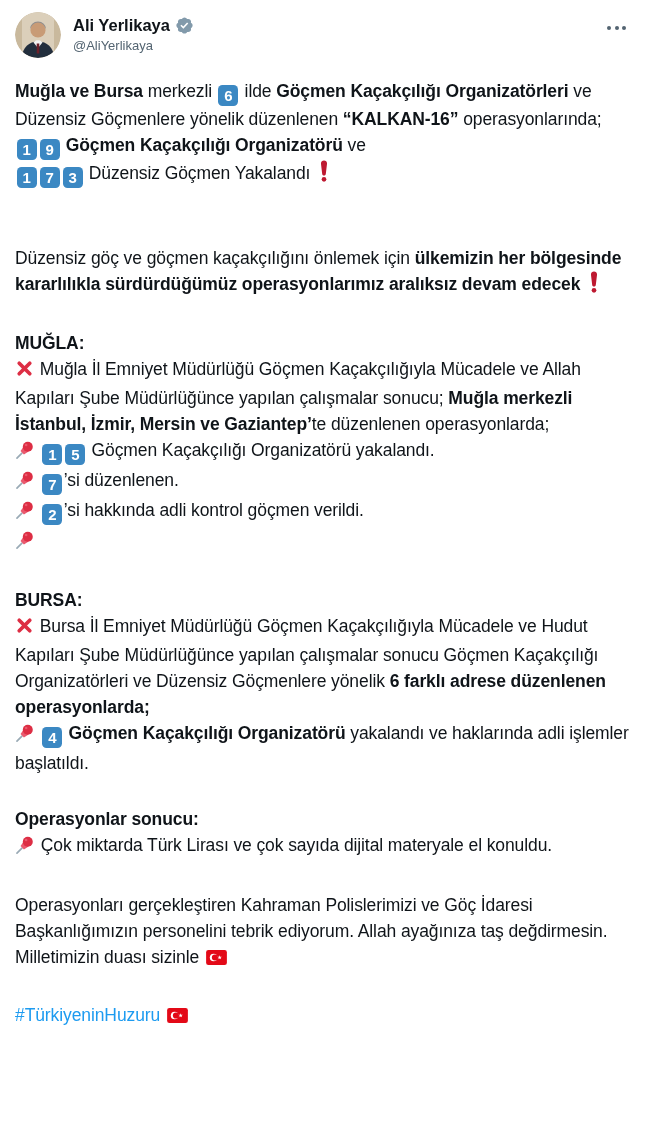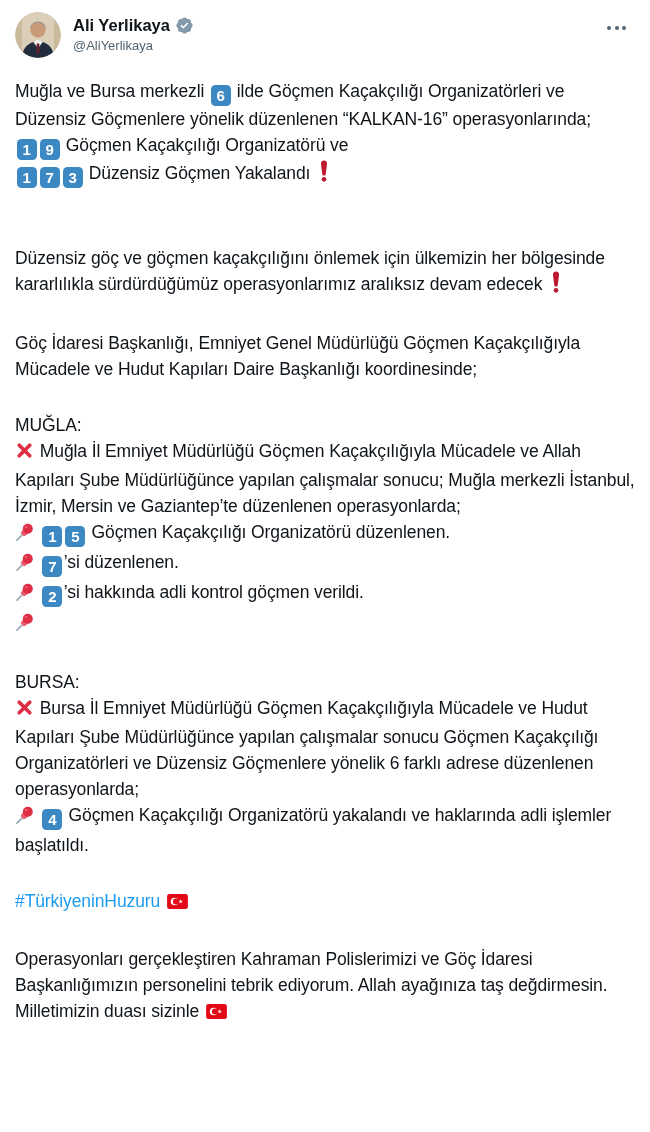--- a/index.html
+++ b/index.html
@@ -18,21 +18,21 @@
   .name-row{display:flex;align-items:center;gap:3px;}
   .name{font-weight:700;font-size:16.5px;line-height:20px;color:var(--c-text);cursor:pointer;}
   .badge{display:inline-flex;margin-left:2px;}
   .handle{font-size:13px;line-height:21px;color:var(--c-secondary);cursor:pointer;}
   .more{position:absolute;right:20px;top:22px;display:flex;gap:3.5px;cursor:pointer;padding:4px;}
   .more .dot{width:4px;height:4px;border-radius:50%;background:var(--c-secondary);}
 
   
   .text{margin-top:20px;font-size:17.5px;line-height:26px;letter-spacing:-0.1px;}
   .para + .para{margin-top:30px;}
-  .b{font-weight:400;text-align:center;}
+  .b{font-weight:700;text-align:center;}
   .link{color:var(--c-link);cursor:pointer;}
 
   
   .keycap{
     display:inline-block;width:20px;height:21px;border-radius:4.5px;
     background:var(--c-keycap);color:#fff;font-weight:700;font-size:15px;
     line-height:21px;text-align:center;vertical-align:-4px;margin:0 1.5px;
   }
   
   .emoji{display:inline-block;vertical-align:-4px;}
@@ -88,33 +88,32 @@
     <path d="M18 1 C15.2 1 13 3.1 13 5.7 L15 22.4 C15 24.1 16.3 25.4 18 25.4 C19.7 25.4 21 24.1 21 22.4 L23 5.7 C23 3.1 20.8 1 18 1 Z" fill="var(--c-exclamation)"></path>
     <circle cx="18" cy="31.6" r="3.8" fill="var(--c-exclamation)"></circle>
   </svg></span>
 </div>
       <div class="para"><br><span>Düzensiz göç ve göçmen kaçakçılığını önlemek için </span><span class="b">ülkemizin her bölgesinde kararlılıkla sürdürdüğümüz operasyonlarımız aralıksız devam edecek</span>
   <span class="emoji ex"><svg width="12" height="22" viewBox="9 0 18 36" aria-hidden="true">
     <path d="M18 1 C15.2 1 13 3.1 13 5.7 L15 22.4 C15 24.1 16.3 25.4 18 25.4 C19.7 25.4 21 24.1 21 22.4 L23 5.7 C23 3.1 20.8 1 18 1 Z" fill="var(--c-exclamation)"></path>
     <circle cx="18" cy="31.6" r="3.8" fill="var(--c-exclamation)"></circle>
   </svg></span>
 </div>
-      <div class="para"><span>Göç İdaresi Başkanlığı, Emniyet Genel Müdürlüğü Göçmen Kaçakçılığıyla Mücadele ve Hudut Kapıları Daire Başkanlığı koordinesinde;</span></div>
       <div class="para"><span class="b">MUĞLA:</span><br>
   <span class="emoji x"><svg width="19" height="19" viewBox="0 0 36 36" aria-hidden="true">
     <path d="M8 8 L28 28 M28 8 L8 28" stroke="var(--c-emoji_red)" stroke-width="7" stroke-linecap="round" fill="none"></path>
   </svg></span>
 <span>Muğla İl Emniyet Müdürlüğü Göçmen Kaçakçılığıyla Mücadele ve Allah Kapıları Şube Müdürlüğünce yapılan çalışmalar sonucu; </span><span class="b">Muğla merkezli İstanbul, İzmir, Mersin ve Gaziantep’</span><span>te düzenlenen operasyonlarda;</span><br>
   <span class="emoji pin"><svg width="20" height="20" viewBox="0 0 36 36" aria-hidden="true">
     <path d="M12.5 23.5 L3.5 32.5" stroke="var(--c-needle)" stroke-width="3" stroke-linecap="round" fill="none"></path>
     <path d="M15.5 11.5 L24.5 20.5 L16 26 L10 20 Z" fill="var(--c-emoji_red_light)"></path>
     <circle cx="23" cy="12" r="9" fill="var(--c-emoji_red)"></circle>
     <circle cx="20" cy="9" r="2.4" fill="var(--c-emoji_red_light)"></circle>
   </svg></span>
-<span class="keycap">1</span><span class="keycap">5</span><span> Göçmen Kaçakçılığı Organizatörü düzenlenen.</span><br>
+<span class="keycap">1</span><span class="keycap">5</span><span> Göçmen Kaçakçılığı Organizatörü yakalandı.</span><br>
   <span class="emoji pin"><svg width="20" height="20" viewBox="0 0 36 36" aria-hidden="true">
     <path d="M12.5 23.5 L3.5 32.5" stroke="var(--c-needle)" stroke-width="3" stroke-linecap="round" fill="none"></path>
     <path d="M15.5 11.5 L24.5 20.5 L16 26 L10 20 Z" fill="var(--c-emoji_red_light)"></path>
     <circle cx="23" cy="12" r="9" fill="var(--c-emoji_red)"></circle>
     <circle cx="20" cy="9" r="2.4" fill="var(--c-emoji_red_light)"></circle>
   </svg></span>
 <span class="keycap">7</span><span>’si düzenlenen.</span><br>
   <span class="emoji pin"><svg width="20" height="20" viewBox="0 0 36 36" aria-hidden="true">
     <path d="M12.5 23.5 L3.5 32.5" stroke="var(--c-needle)" stroke-width="3" stroke-linecap="round" fill="none"></path>
     <path d="M15.5 11.5 L24.5 20.5 L16 26 L10 20 Z" fill="var(--c-emoji_red_light)"></path>
@@ -134,29 +133,37 @@
     <path d="M8 8 L28 28 M28 8 L8 28" stroke="var(--c-emoji_red)" stroke-width="7" stroke-linecap="round" fill="none"></path>
   </svg></span>
 <span>Bursa İl Emniyet Müdürlüğü Göçmen Kaçakçılığıyla Mücadele ve Hudut Kapıları Şube Müdürlüğünce yapılan çalışmalar sonucu Göçmen Kaçakçılığı Organizatörleri ve Düzensiz Göçmenlere yönelik </span><span class="b">6 farklı adrese düzenlenen operasyonlarda;</span><br>
   <span class="emoji pin"><svg width="20" height="20" viewBox="0 0 36 36" aria-hidden="true">
     <path d="M12.5 23.5 L3.5 32.5" stroke="var(--c-needle)" stroke-width="3" stroke-linecap="round" fill="none"></path>
     <path d="M15.5 11.5 L24.5 20.5 L16 26 L10 20 Z" fill="var(--c-emoji_red_light)"></path>
     <circle cx="23" cy="12" r="9" fill="var(--c-emoji_red)"></circle>
     <circle cx="20" cy="9" r="2.4" fill="var(--c-emoji_red_light)"></circle>
   </svg></span>
 <span class="keycap">4</span><span> </span><span class="b">Göçmen Kaçakçılığı Organizatörü</span><span> yakalandı ve haklarında adli işlemler başlatıldı.</span></div>
-      <div class="para"><span class="link">#TürkiyeninHuzuru</span>
+      <div class="para"><span class="b">Operasyonlar sonucu:</span><br>
+  <span class="emoji pin"><svg width="20" height="20" viewBox="0 0 36 36" aria-hidden="true">
+    <path d="M12.5 23.5 L3.5 32.5" stroke="var(--c-needle)" stroke-width="3" stroke-linecap="round" fill="none"></path>
+    <path d="M15.5 11.5 L24.5 20.5 L16 26 L10 20 Z" fill="var(--c-emoji_red_light)"></path>
+    <circle cx="23" cy="12" r="9" fill="var(--c-emoji_red)"></circle>
+    <circle cx="20" cy="9" r="2.4" fill="var(--c-emoji_red_light)"></circle>
+  </svg></span>
+<span>Çok miktarda Türk Lirası ve çok sayıda dijital materyale el konuldu.</span></div>
+      <div class="para"><span>Operasyonları gerçekleştiren Kahraman Polislerimizi ve Göç İdaresi Başkanlığımızın personelini tebrik ediyorum. Allah ayağınıza taş değdirmesin. Milletimizin duası sizinle</span>
   <span class="emoji flag"><svg width="21" height="15" viewBox="0 0 36 26" aria-hidden="true">
     <rect width="36" height="26" rx="4" fill="var(--c-flag)"></rect>
     <circle cx="13" cy="13" r="6.6" fill="#ffffff"></circle>
     <circle cx="15.3" cy="13" r="5.3" fill="var(--c-flag)"></circle>
     <polygon points="23.5,9 24.44,11.71 27.3,11.76 25.02,13.49 25.85,16.24 23.5,14.6 21.15,16.24 21.98,13.49 19.7,11.76 22.56,11.71" fill="#ffffff"></polygon>
   </svg></span>
 </div>
-      <div class="para"><span>Operasyonları gerçekleştiren Kahraman Polislerimizi ve Göç İdaresi Başkanlığımızın personelini tebrik ediyorum. Allah ayağınıza taş değdirmesin. Milletimizin duası sizinle</span>
+      <div class="para"><span class="link">#TürkiyeninHuzuru</span>
   <span class="emoji flag"><svg width="21" height="15" viewBox="0 0 36 26" aria-hidden="true">
     <rect width="36" height="26" rx="4" fill="var(--c-flag)"></rect>
     <circle cx="13" cy="13" r="6.6" fill="#ffffff"></circle>
     <circle cx="15.3" cy="13" r="5.3" fill="var(--c-flag)"></circle>
     <polygon points="23.5,9 24.44,11.71 27.3,11.76 25.02,13.49 25.85,16.24 23.5,14.6 21.15,16.24 21.98,13.49 19.7,11.76 22.56,11.71" fill="#ffffff"></polygon>
   </svg></span>
 </div>
     </div>
 </div>
 

